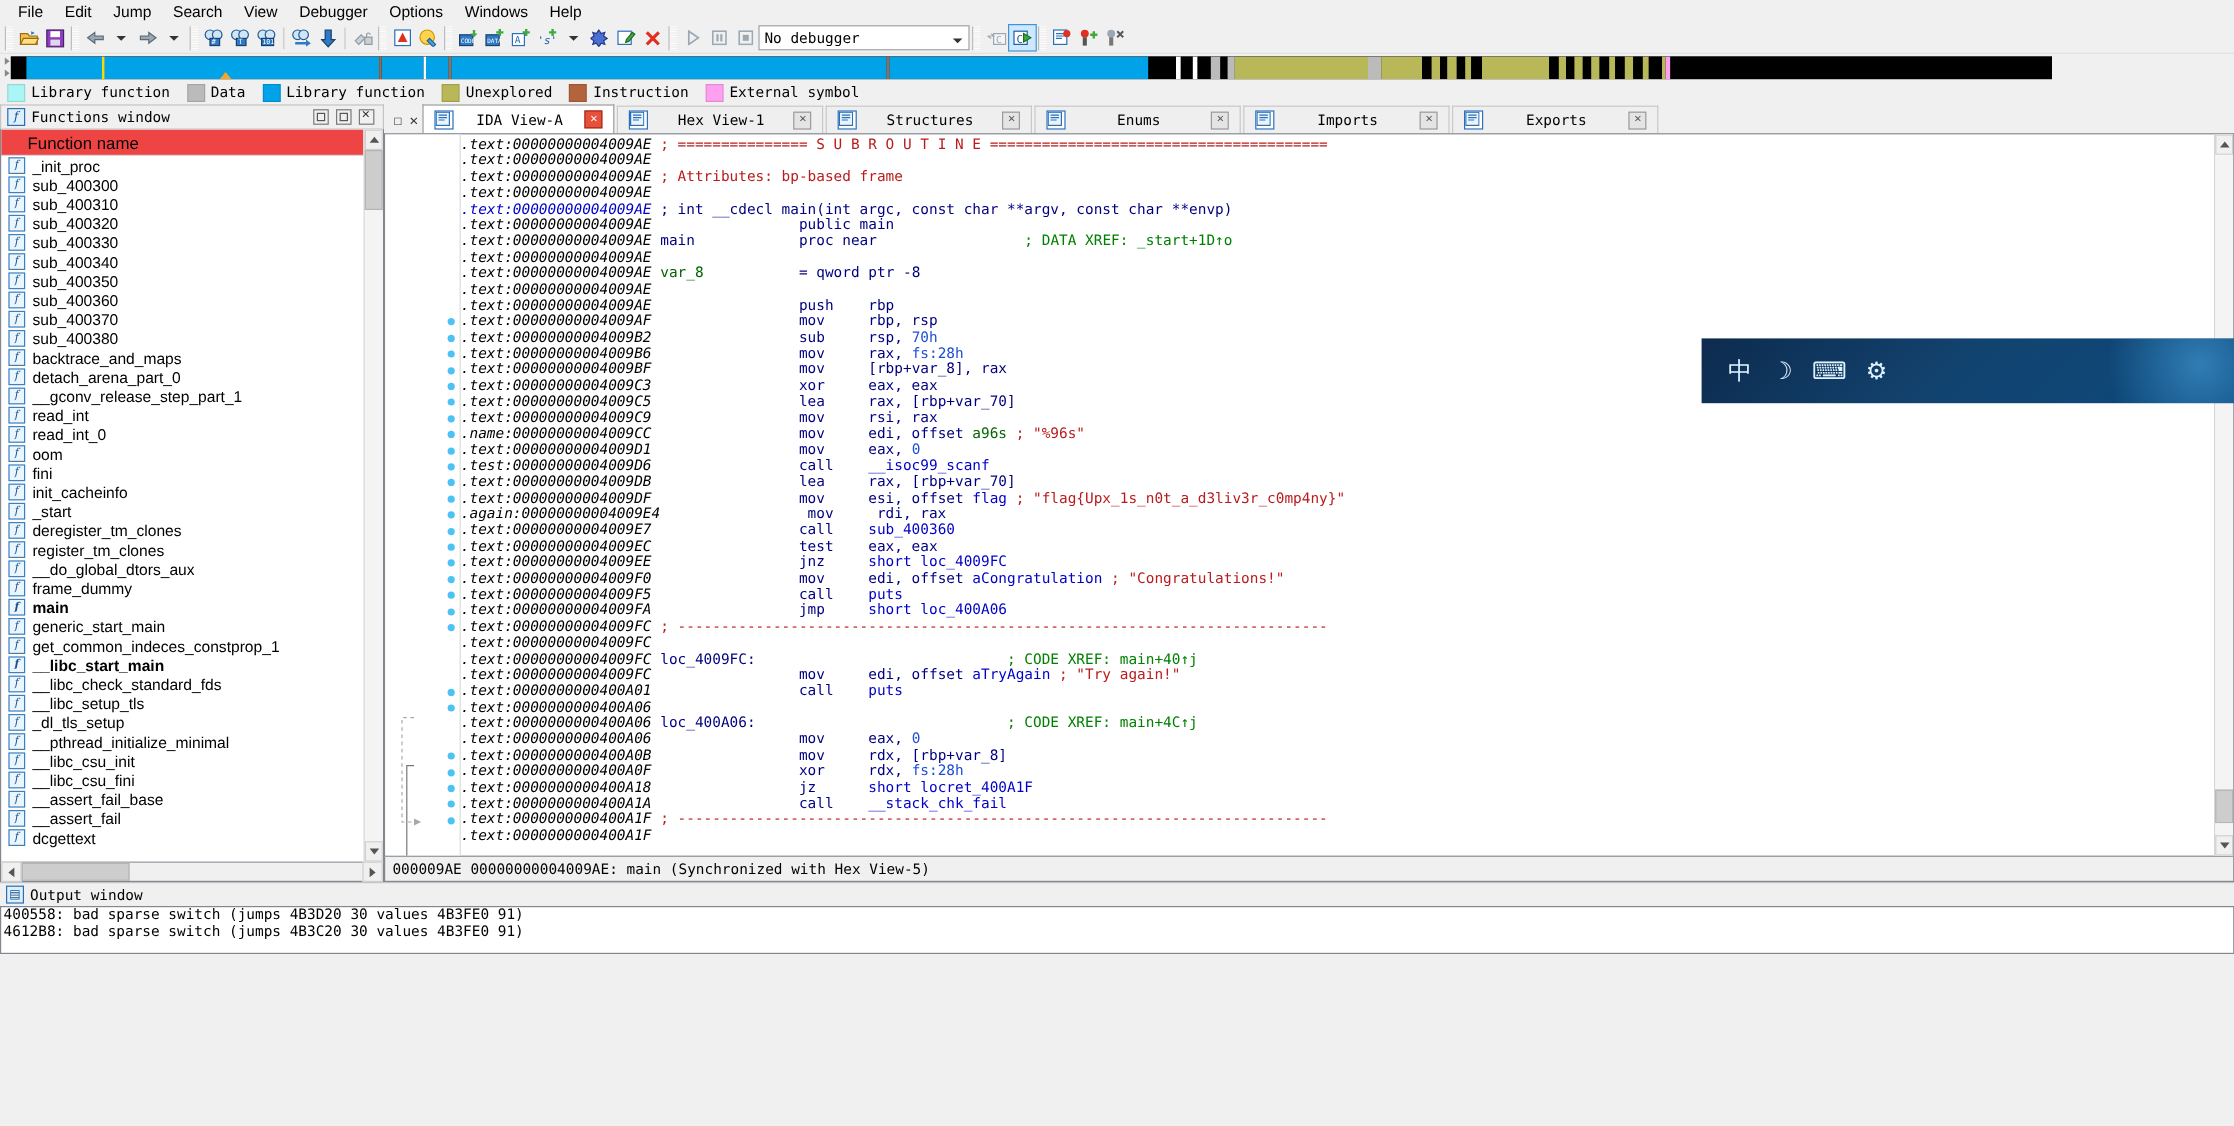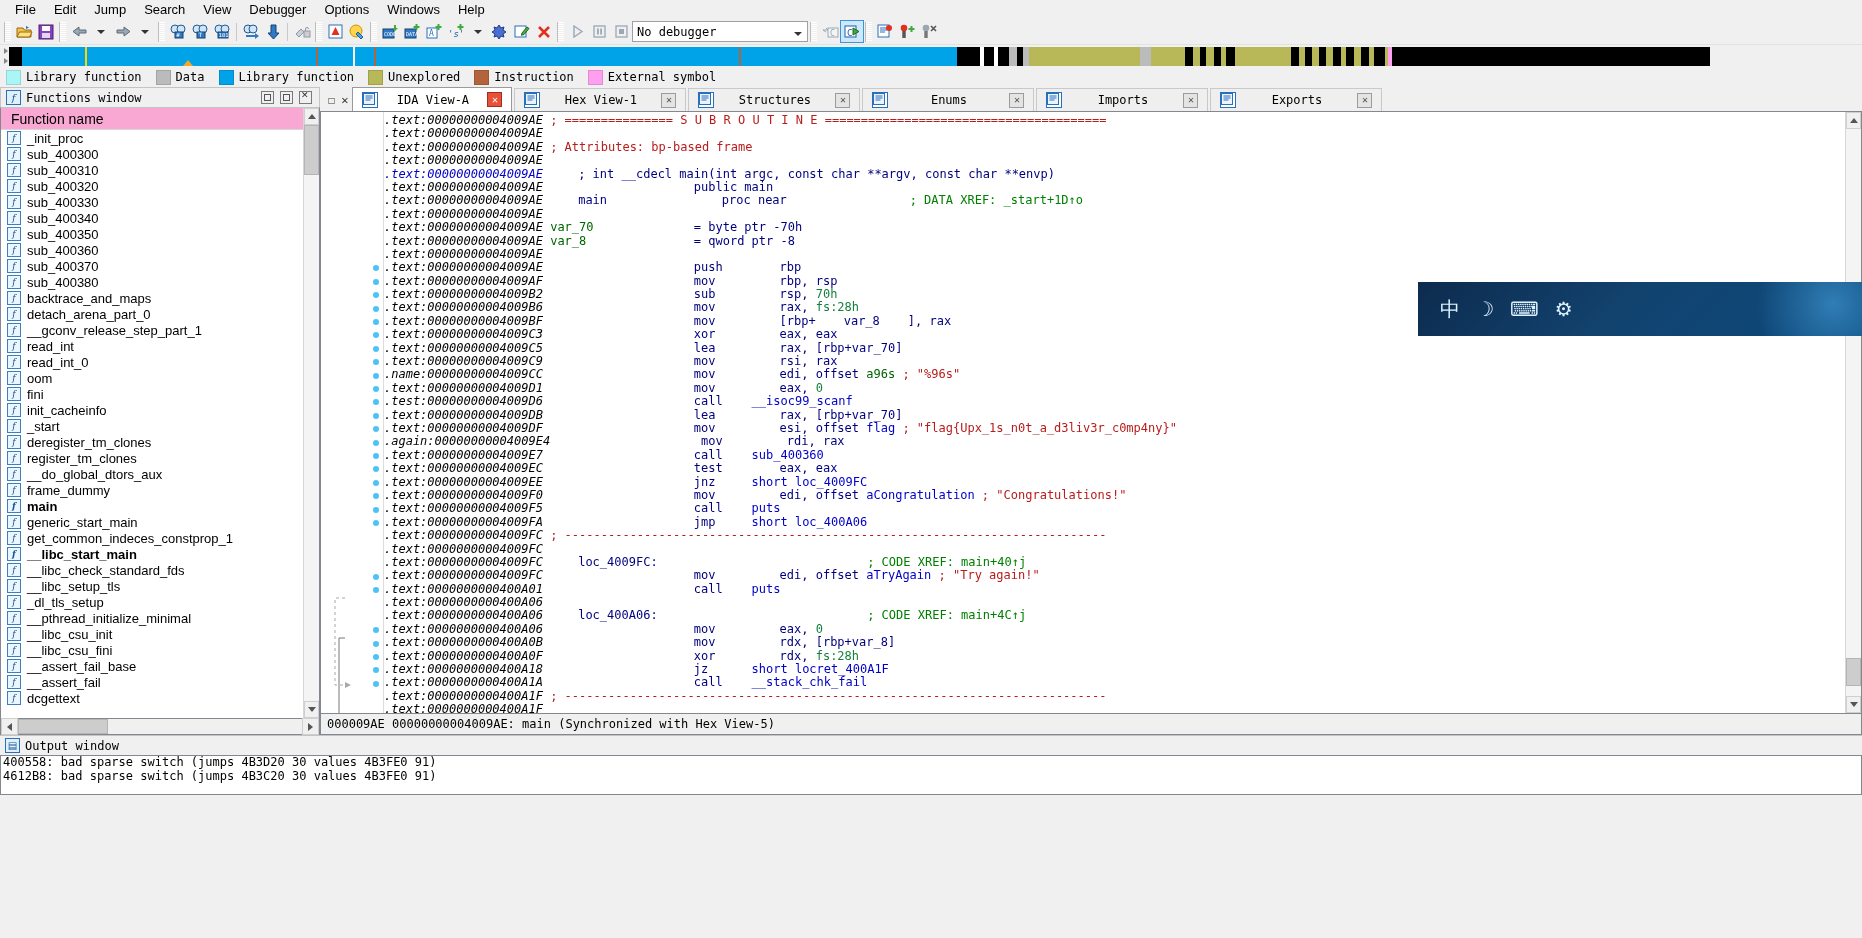--- a/index.html
+++ b/index.html
@@ -55,22 +55,22 @@
   .ficon{width:13px;height:13px;margin:0 5px;border:1px solid #2a6fba;background:#ddf0fb;
          display:flex;align-items:center;justify-content:center;font-style:italic;font-size:10px;
          font-family:"DejaVu Serif",serif;color:#1a4f8a;line-height:1;}
   #funchdr .ttl{font-family:"DejaVu Sans Mono",monospace;font-size:12px;flex:1;}
   .winbtns{display:flex;gap:6px;margin-right:7px;}
   .wb{width:11px;height:11px;border:1px solid #7a7a7a;background:#f0f0f0;position:relative;}
   .wb.sq:after{content:"";position:absolute;left:2px;top:2px;right:2px;bottom:2px;border:1px solid #555;}
   .wb.x:after{content:"\2715";position:absolute;left:1px;top:-2px;font-size:9px;color:#333;}
   #funcbody{flex:1;border:1px solid #828790;border-top:1px solid #c4c4c4;background:#fff;display:flex;overflow:hidden;}
   #funclist{flex:1;overflow:hidden;}
-  #colhdr{height:21px;border-bottom:1px solid #d7d7d7;display:flex;align-items:center;padding-left:10px;
-          font-size:14px;font-family:"Liberation Sans",sans-serif;background:#f9a8d4;}
+  #colhdr{height:21px;border-bottom:1px solid #d7d7d7;display:flex;align-items:center;padding-left:22px;
+          font-size:14px;font-family:"Liberation Sans",sans-serif;background:#ef4444;}
   .frow{height:16px;display:flex;align-items:center;padding-left:6px;font-size:13px;
         font-family:"Liberation Sans",sans-serif;white-space:nowrap;}
   .frow .fi{width:12px;height:12px;min-width:12px;margin-right:6px;border:1px solid #3d7fbf;background:#eaf6fd;
      display:flex;align-items:center;justify-content:center;font-size:9px;font-style:italic;
      font-family:"DejaVu Serif",serif;color:#1a4f8a;line-height:1;}
   .frow.bold{font-weight:bold;}
   .fscroll{width:15px;background:#f0f0f0;border-left:1px solid #d6d6d6;display:flex;flex-direction:column;}
   .sbtn{height:15px;background:#f0f0f0;border:1px solid #cfcfcf;display:flex;align-items:center;justify-content:center;}
   .sthumb{height:48px;background:#cdcdcd;border:1px solid #b5b5b5;margin:0;}
   .strack{flex:1;background:#f4f4f4;}
@@ -100,22 +100,22 @@
   #dispane{flex:1;border:1px solid #828790;background:#fff;display:flex;overflow:hidden;position:relative;}
   #arrowcol{width:48px;background:#fff;position:relative;flex-shrink:0;}
   #bpcol{width:14px;background:#fff;position:relative;flex-shrink:0;border-right:1px solid #dcdcdc;}
   .bpdot{position:absolute;width:6px;height:6px;border-radius:50%;background:#4dc3f5;left:4px;}
   #distext{flex:1;overflow:hidden;position:relative;padding-top:2px;}
   .dl{height:13.4px;line-height:13.4px;white-space:pre;font-family:"DejaVu Sans Mono",monospace;font-size:12px;}
   .addr{color:#000;font-style:italic;}
   .addr.hl{color:#0000c8;}
   .cmt{color:#b91c1c;}
   .cmtg{color:#008000;}
-  .kw{color:#00007f;margin-left:28px;}
-  .num{color:#15803d;}
+  .kw{color:#00007f;}
+  .num{color:#1d4ed8;}
   .name{color:#006400;}
   .ref{color:#0000c8;}
   #disvscroll{width:15px;background:#f0f0f0;border-left:1px solid #d6d6d6;display:flex;flex-direction:column;flex-shrink:0;}
   #statusrow{height:20px;border:1px solid #828790;border-top:none;background:#f0f0f0;display:flex;align-items:center;
      padding-left:6px;font-family:"DejaVu Sans Mono",monospace;font-size:12px;}
 
   
   #outwin{height:auto;background:#f0f0f0;}
   #outhdr{height:19px;display:flex;align-items:center;border-top:1px solid #c4c4c4;}
   #outhdr .ttl{font-family:"DejaVu Sans Mono",monospace;font-size:12px;}
@@ -717,21 +717,20 @@
         </div>
       <div id="distext">
           <div class="dl"><span class="addr">.text:00000000004009AE </span><span class="cmt">; =============== S U B R O U T I N E =======================================</span></div>
           <div class="dl"><span class="addr">.text:00000000004009AE </span></div>
           <div class="dl"><span class="addr">.text:00000000004009AE </span><span class="cmt">; Attributes: bp-based frame</span></div>
           <div class="dl"><span class="addr">.text:00000000004009AE </span></div>
           <div class="dl"><span class="addr hl">.text:00000000004009AE </span><span class="kw">; int __cdecl main(int argc, const char **argv, const char **envp)</span></div>
           <div class="dl"><span class="addr">.text:00000000004009AE </span><span class="kw">                public main</span></div>
           <div class="dl"><span class="addr">.text:00000000004009AE </span><span class="kw">main</span><span class="">            </span><span class="kw">proc near</span><span class="">                 </span><span class="cmtg">; DATA XREF: _start+1D↑o</span></div>
           <div class="dl"><span class="addr">.text:00000000004009AE </span></div>
-          <div class="dl"><span class="addr">.text:00000000004009AE </span><span class="name">var_70</span><span class="">          </span><span class="kw">= byte ptr -70h</span></div>
           <div class="dl"><span class="addr">.text:00000000004009AE </span><span class="name">var_8</span><span class="">           </span><span class="kw">= qword ptr -8</span></div>
           <div class="dl"><span class="addr">.text:00000000004009AE </span></div>
           <div class="dl"><span class="addr">.text:00000000004009AE </span><span class="kw">                push    </span><span class="kw">rbp</span></div>
           <div class="dl"><span class="addr">.text:00000000004009AF </span><span class="kw">                mov     </span><span class="kw">rbp, rsp</span></div>
           <div class="dl"><span class="addr">.text:00000000004009B2 </span><span class="kw">                sub     </span><span class="kw">rsp, </span><span class="num">70h</span></div>
           <div class="dl"><span class="addr">.text:00000000004009B6 </span><span class="kw">                mov     </span><span class="kw">rax, </span><span class="num">fs:28h</span></div>
           <div class="dl"><span class="addr">.text:00000000004009BF </span><span class="kw">                mov     </span><span class="kw">[rbp+</span><span class="kw">var_8</span><span class="kw">], rax</span></div>
           <div class="dl"><span class="addr">.text:00000000004009C3 </span><span class="kw">                xor     </span><span class="kw">eax, eax</span></div>
           <div class="dl"><span class="addr">.text:00000000004009C5 </span><span class="kw">                lea     </span><span class="kw">rax, [rbp+var_70]</span></div>
           <div class="dl"><span class="addr">.text:00000000004009C9 </span><span class="kw">                mov     </span><span class="kw">rsi, rax</span></div>

